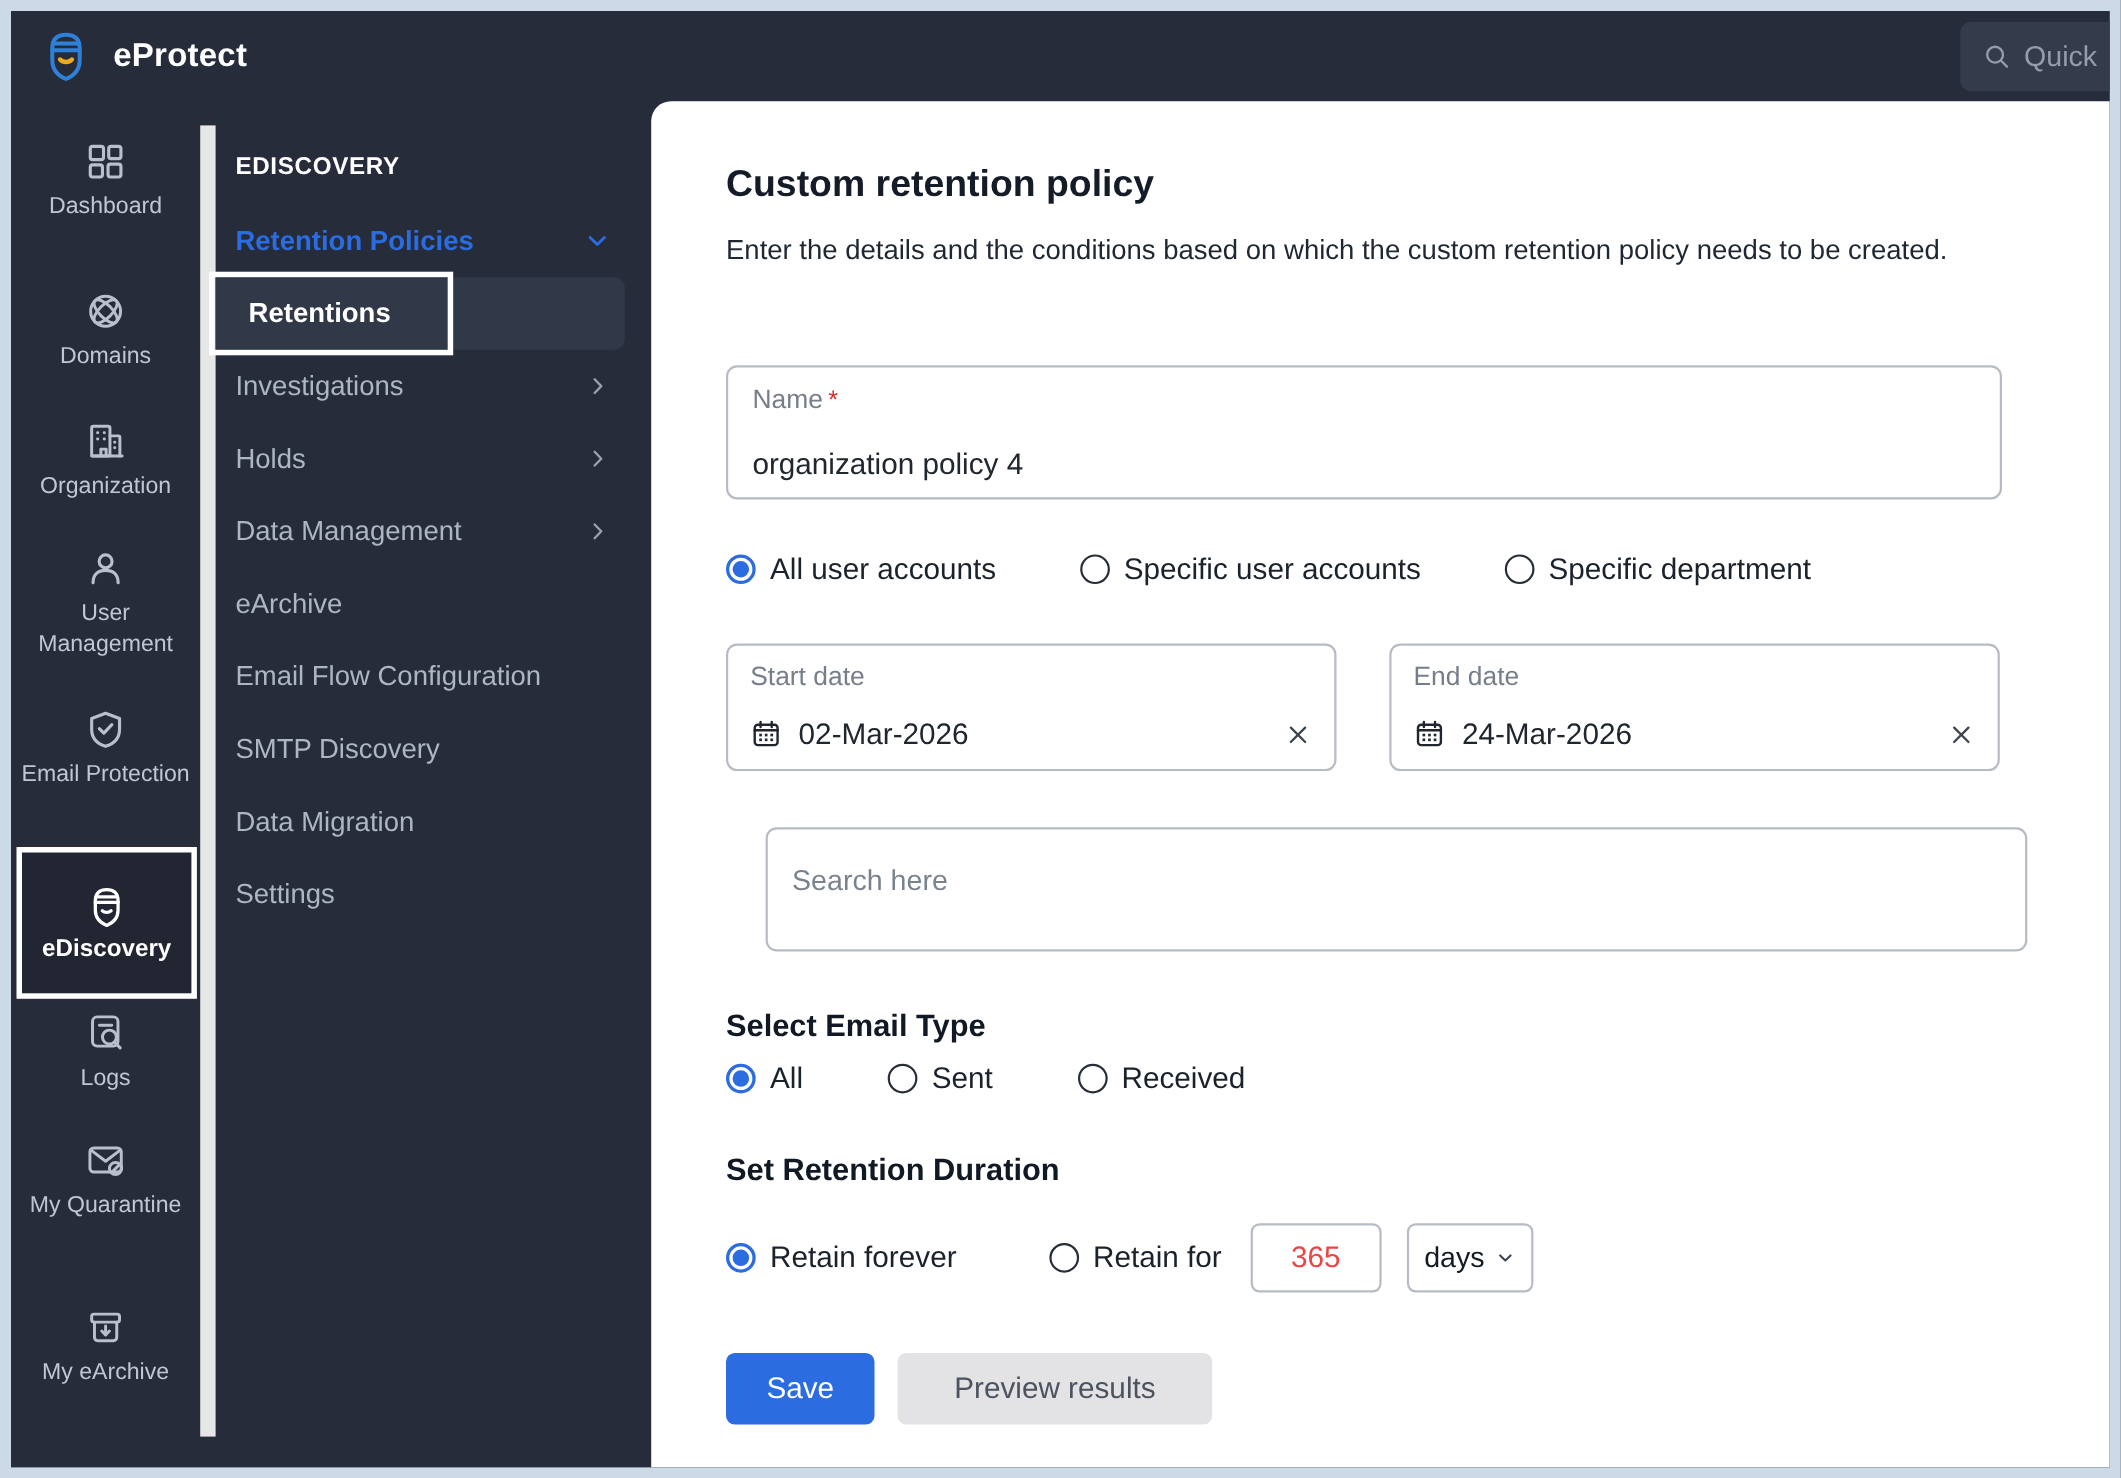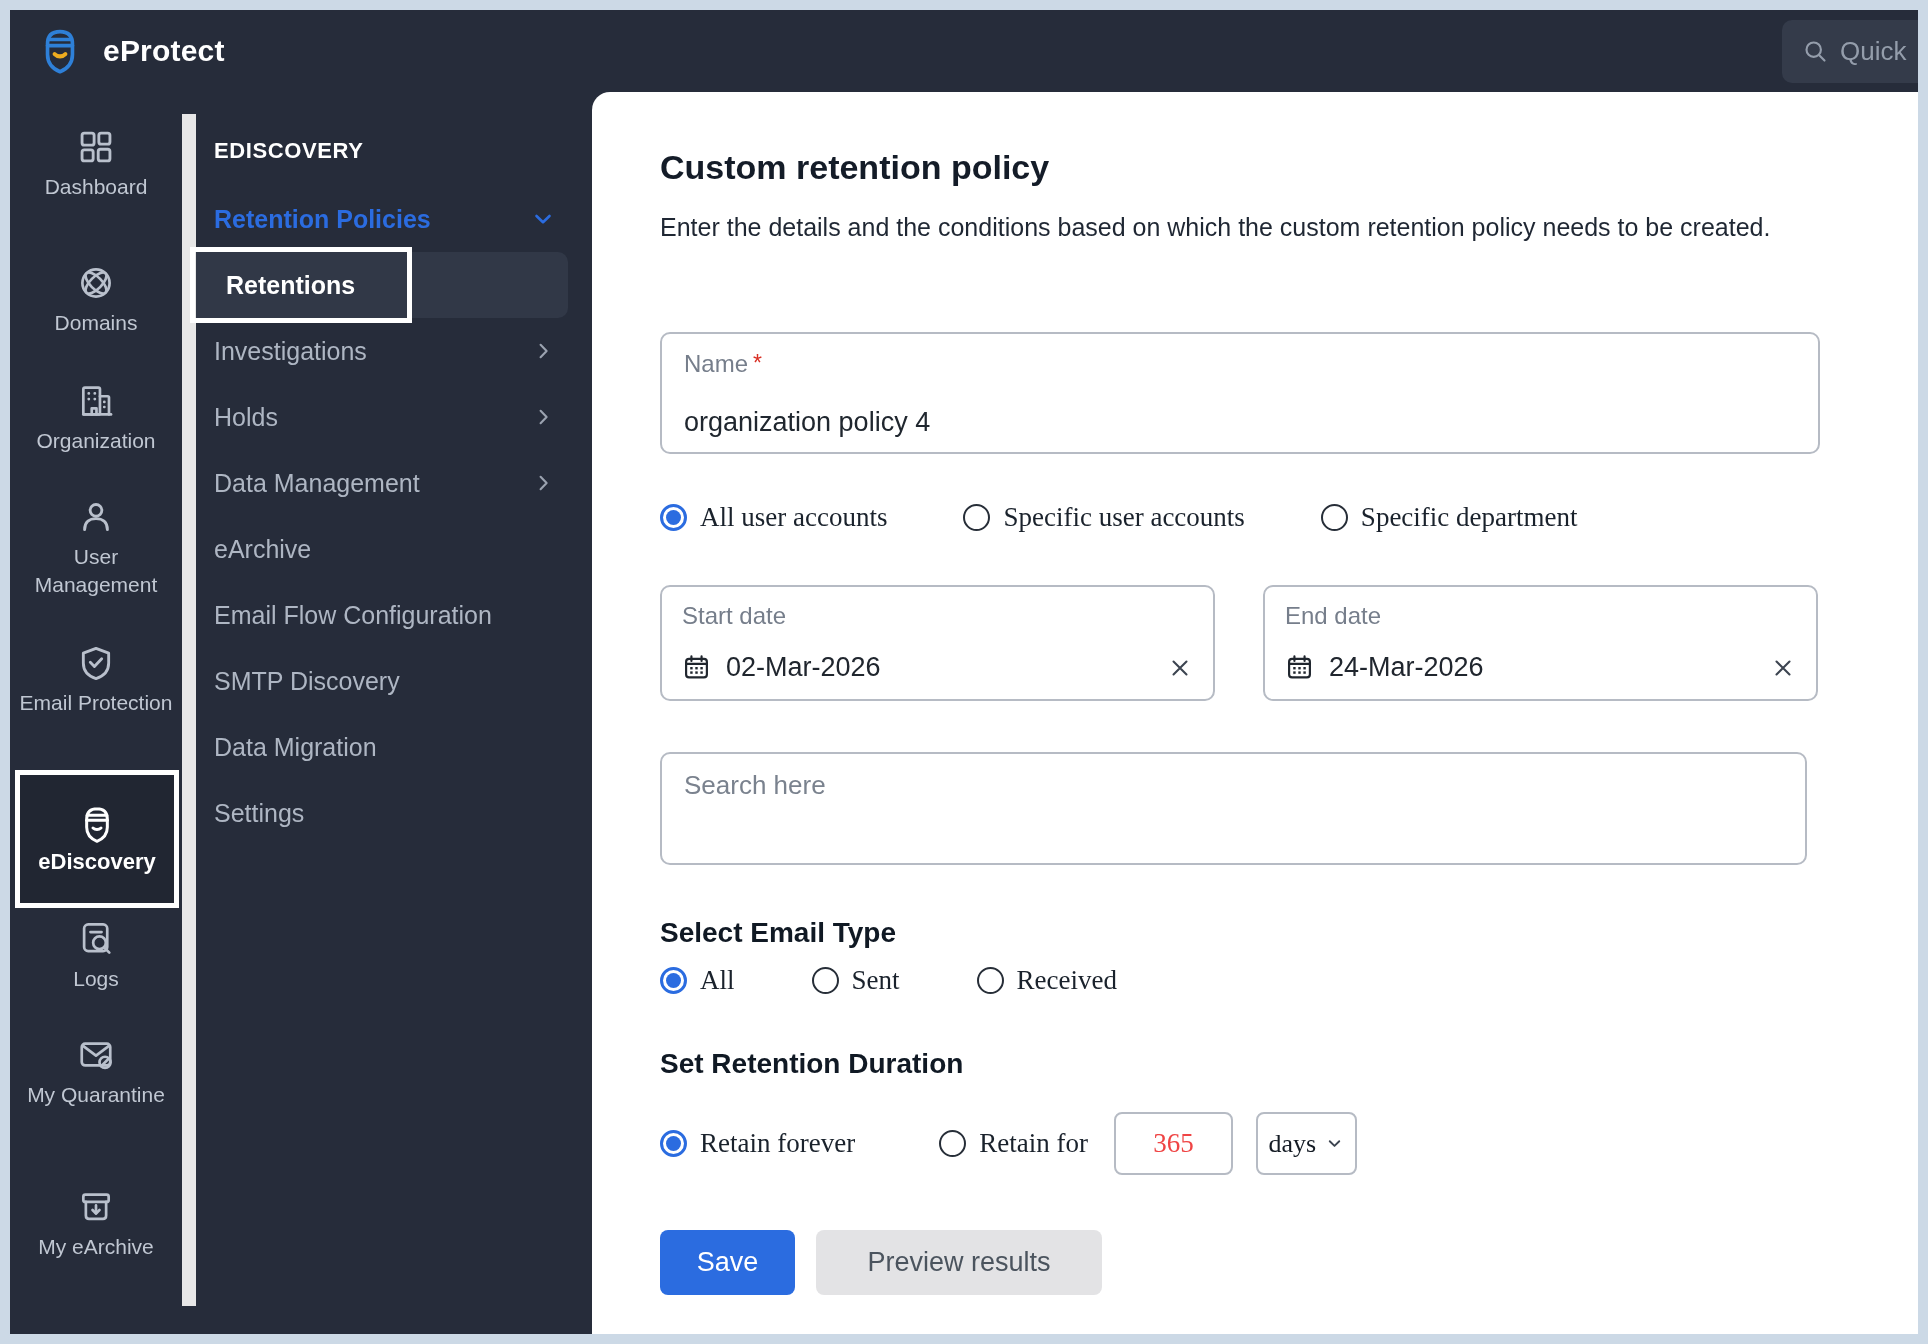--- a/index.html
+++ b/index.html
@@ -65,39 +65,39 @@
     flex: 1; background: #ffffff; border-top-left-radius: 18px;
     padding: 56px 30px 0 68px; color: #1d242e; overflow: hidden;
   }
   h1.page-title { margin: 0; font-size: 34px; font-weight: 700; color: #141c28; }
   .subtitle { margin: 26px 0 0; font-size: 25px; color: #1f2733; white-space: nowrap; }
   .fieldbox { border: 2px solid #b6bbc4; border-radius: 10px; background: #fff; gap: 16px; }
   .name-box { width: 1160px; height: 122px; margin-top: 90px; padding: 16px 22px 14px; display: flex; flex-direction: column; justify-content: space-between; }
   .f-label { font-size: 24px; color: #767e8b; }
   .req-mark { color: #d93025; font-size: 23px; margin-left: 5px; vertical-align: top; }
   .f-value { font-size: 27px; color: #20272f; }
-  .radio-row { display: flex; align-items: center; margin-top: 48px; font-family: Liberation Serif, serif; }
+  .radio-row { display: flex; align-items: center; margin-top: 48px; }
   .radio-row.gap1 > .radio-item + .radio-item { margin-left: 76px; }
   .radio-item { display: flex; align-items: center; gap: 13px; font-size: 27px; color: #1a222c; cursor: default; }
   .radio { width: 27px; height: 27px; border-radius: 50%; border: 2px solid #272e38; position: relative; flex: 0 0 auto; }
   .radio.sel { border: 3px solid #2b6ce0; }
   .radio.sel::after { content: ""; position: absolute; inset: 3px; border-radius: 50%; background: #2b6ce0; }
   .date-row { display: flex; gap: 48px; margin-top: 52px; }
   .date-box { width: 555px; height: 116px; padding: 15px 20px 16px; display: flex; flex-direction: column; justify-content: space-between; }
   .date-val { display: flex; align-items: center; gap: 15px; font-size: 27px; color: #20262e; }
   .cal { display: inline-flex; color: #20262e; }
   .clear { margin-left: auto; display: inline-flex; color: #3c4450; cursor: pointer; }
-  .search-box { width: 1147px; height: 113px; margin-top: 51px; padding: 16px 22px; font-size: 26px; color: #7a828e; }
+  .search-box { width: 1147px; height: 113px; margin-top: 51px; padding: 31px 22px; font-size: 26px; color: #7a828e; margin-left: 36px; }
   h2.section-h { margin: 52px 0 0; font-size: 28px; font-weight: 700; color: #101924; }
   .radio-row.row2 { margin-top: 16px; }
   .radio-row.row2 > .radio-item + .radio-item { margin-left: 77px; }
   .radio-row.row3 { margin-top: 32px; }
   .gap-retain { margin-left: 84px; }
   .num-box { width: 119px; height: 63px; border: 2px solid #b6bbc4; border-radius: 8px; display: flex; align-items: center; justify-content: center; font-size: 27px; color: #ef4444; margin-left: 26px; }
-  .unit-box { width: 101px; height: 63px; border: 2px solid #b6bbc4; border-radius: 8px; display: flex; align-items: center; justify-content: center; gap: 9px; font-size: 26px; color: #141b24; margin-left: 23px; cursor: pointer; }
+  .unit-box { width: 115px; height: 63px; border: 2px solid #b6bbc4; border-radius: 8px; display: flex; align-items: center; justify-content: center; gap: 9px; font-size: 26px; color: #141b24; margin-left: 23px; cursor: pointer; }
   .unit-box .chev-s { display: inline-flex; color: #3c4450; }
   .btn-row { display: flex; gap: 21px; margin-top: 55px; }
   .btn { height: 65px; border-radius: 8px; display: flex; align-items: center; justify-content: center; font-size: 27px; cursor: pointer; border: none; }
   .btn-save { width: 135px; background: #2b6ce0; color: #ffffff; }
   .btn-preview { width: 286px; background: #e3e3e5; color: #4b545e; }
   .hidden-defs { position: absolute; width: 0; height: 0; overflow: hidden; }
 </style>
 </head>
 <body>
 

